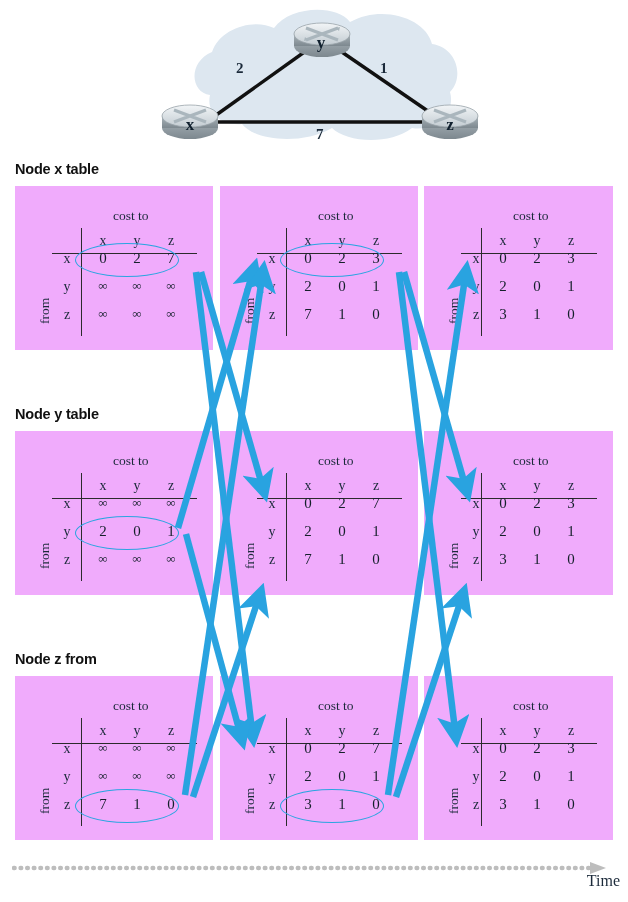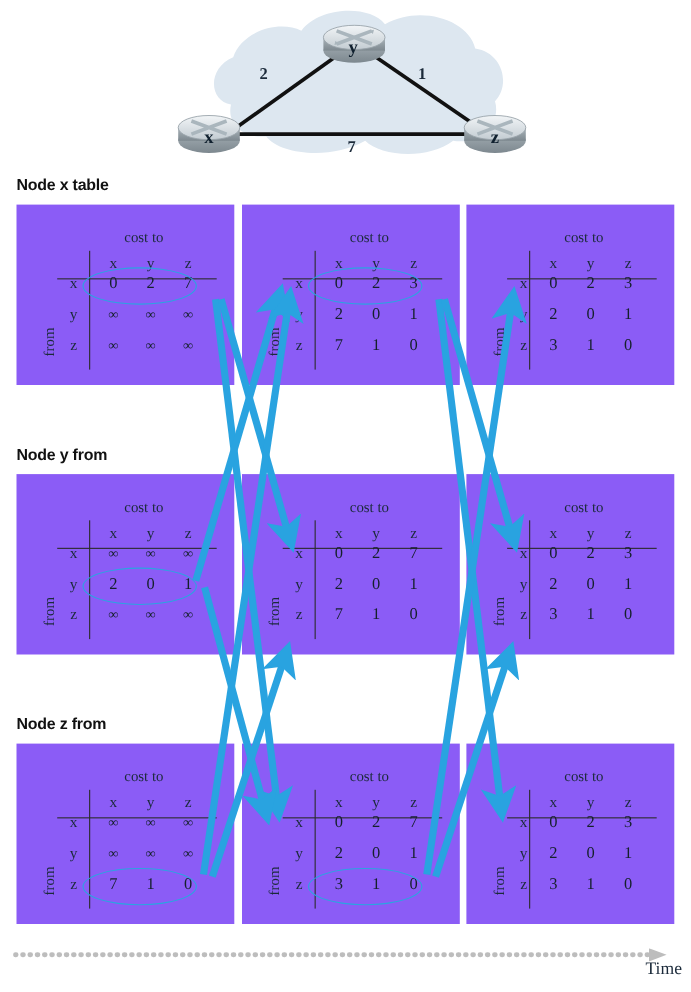--- a/index.html
+++ b/index.html
@@ -23,21 +23,21 @@
   .router{position:absolute;width:50px;height:30px;}
 
   
   .sect-title{
     position:absolute;font-size:14.5px;font-weight:700;color:#111;
     letter-spacing:-0.2px;
   }
 
   
   .panel{
-    position:absolute;background:#8b5cf6;
+    position:absolute;background:#f0abfc;
   }
   .costto{
     position:absolute;font-size:13.5px;color:#1b2a3a;
     font-family:"Liberation Serif", serif;
   }
   .colhead{
     position:absolute;font-size:14px;color:#1b2a3a;text-align:center;width:20px;
     font-family:"Liberation Serif", serif;
   }
   .rowhead{
@@ -130,21 +130,21 @@
     <span class="router" style="left:285px;top:114px;width:30px;height:22px;
           font-family:'Liberation Serif',serif;font-size:17px;font-weight:700;
           color:#10202e;text-align:center;line-height:22px;">z</span>
 
     <span class="edge-label" style="left:86px;top:60px;">2</span>
     <span class="edge-label" style="left:230px;top:60px;">1</span>
     <span class="edge-label" style="left:166px;top:126px;">7</span>
   </div>
 
   <div class="sect-title" style="left:15px;top:161px;">Node x table</div>
-  <div class="sect-title" style="left:15px;top:406px;">Node y from</div>
+  <div class="sect-title" style="left:15px;top:406px;">Node y table</div>
   <div class="sect-title" style="left:15px;top:651px;">Node z from</div>
 
   <div id="panels">
       <div class="panel" style="left: 15px; top: 186px; width: 198px; height: 164px;">
         <div class="costto" style="left: 98px; top: 22px;">cost to</div>
         <div class="colhead" style="left: 78px; top: 47px;">x</div>
         <div class="colhead" style="left: 112px; top: 47px;">y</div>
         <div class="colhead" style="left: 146px; top: 47px;">z</div>
         <div class="vline" style="left: 66px; top: 42px; height: 108px;"></div>
         <div class="hline" style="left: 37px; top: 67px; width: 145px;"></div>

